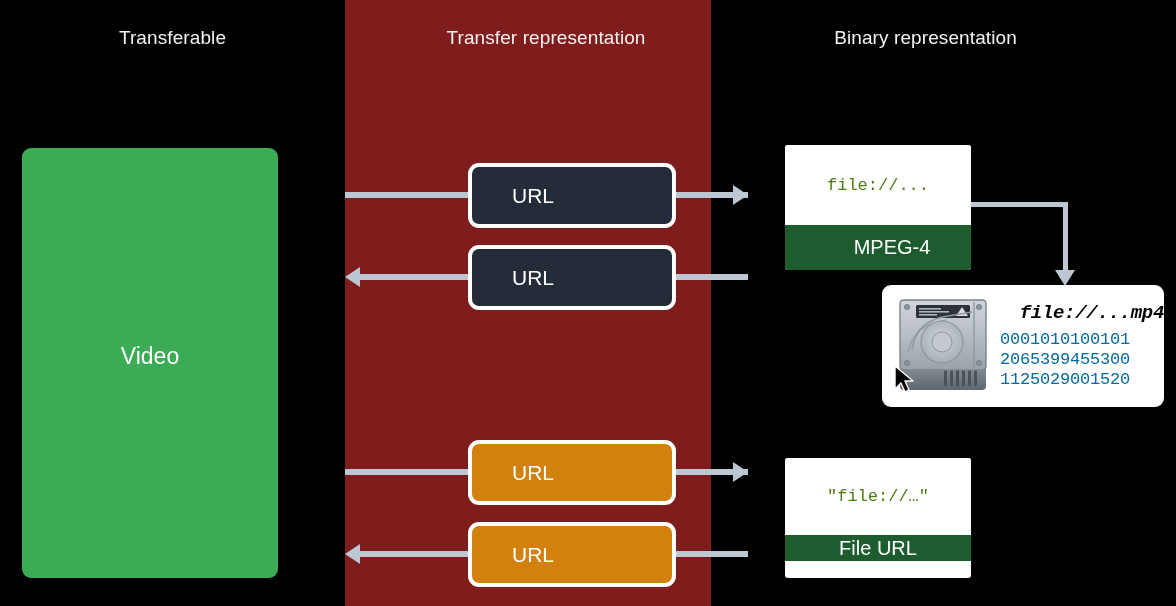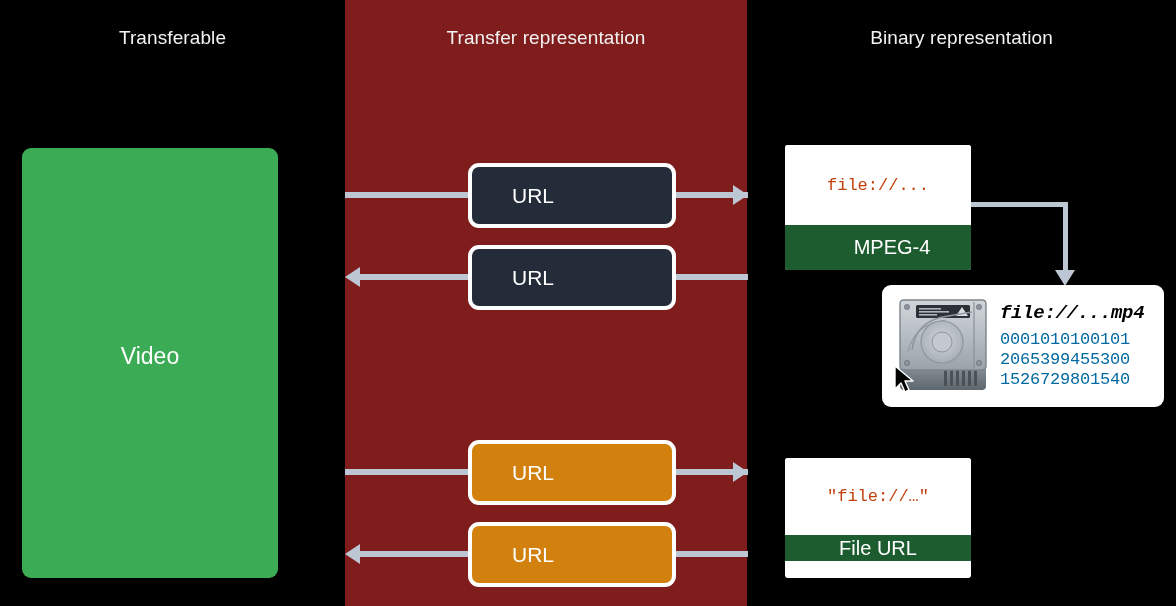--- a/index.html
+++ b/index.html
@@ -8,21 +8,21 @@
     width:1176px;height:606px;position:relative;overflow:hidden;
     font-family:"Liberation Sans", sans-serif;
     background:#000;
   }
   #stage{position:absolute;inset:0;width:1176px;height:606px;}
 
   
   .col{position:absolute;top:0;height:606px;}
   #col-left{left:0;width:345px;background:#000000;}
   #col-mid{left:345px;width:402px;background:#7f1d1d;}
-  #col-right{left:747px;width:429px;background:#000000;text-decoration:underline;}
+  #col-right{left:711px;width:429px;background:#000000;text-decoration:underline;}
 
   .col-title{
     position:absolute;top:26px;width:100%;text-align:center;
     color:#f2f2f2;font-size:19px;letter-spacing:.1px;line-height:24px;
     white-space:nowrap;
   }
 
   
   #video-box{
     position:absolute;left:22px;top:148px;width:256px;height:430px;
@@ -61,21 +61,21 @@
     border-right:15px solid #bdc7d4;
   }
 
   
   .format-card{
     position:absolute;left:785px;width:186px;
     background:#ffffff;border-radius:3px;overflow:hidden;
   }
   .card-top{
     background:#ffffff;display:flex;align-items:center;justify-content:center;
-    color:#c2410c;font-family:"Liberation Mono","DejaVu Sans Mono",monospace;
+    color:#4d7c0f;font-family:"Liberation Mono","DejaVu Sans Mono",monospace;
     font-size:17px;letter-spacing:0px;
   }
   .card-band{
     background:#1c5c2e;display:flex;align-items:center;justify-content:center;
     color:#ffffff;font-size:20px;font-family:"Liberation Sans",sans-serif;
   }
   #card-mpeg4{top:145px;height:125px;}
   #card-mpeg4 .card-top{height:80px;}
   #card-mpeg4 .card-band{height:45px;padding-left:28px;}
   #card-fileurl{top:458px;height:120px;}
@@ -101,21 +101,21 @@
     position:relative;width:112px;height:112px;flex:0 0 112px;
     margin-left:4px;
   }
   #disk-text{
     flex:1;display:flex;flex-direction:column;justify-content:center;
     padding-left:2px;
   }
   #disk-filename{
     font-family:"Liberation Mono","DejaVu Sans Mono",monospace;
     font-weight:bold;font-style:italic;font-size:19px;color:#000000;
-    line-height:22px;margin-bottom:6px;letter-spacing:-0.3px;
+    line-height:22px;margin-bottom:6px;letter-spacing:-0.3px;text-align:right;
   }
   .bin-line{
     font-family:"Liberation Mono","DejaVu Sans Mono",monospace;
     font-size:17px;color:#0369a1;line-height:20px;letter-spacing:-0.2px;
   }
 </style>
 </head>
 <body>
 
 <div id="stage">
@@ -235,17 +235,17 @@
       
       <svg width="26" height="30" viewBox="0 0 26 30" style="position:absolute;left:6px;top:74px;" aria-hidden="true">
         <path d="M3,2 L3,25 L9,19 L13,28 L17,26 L13,17 L21,17 Z" fill="#000000" stroke="#ffffff" stroke-width="1.4" stroke-linejoin="round"></path>
       </svg>
     </div>
 
     <div id="disk-text">
       <div id="disk-filename">file://...mp4</div>
       <div class="bin-line">0001010100101</div>
       <div class="bin-line">2065399455300</div>
-      <div class="bin-line">1526729801540</div>
+      <div class="bin-line">1125029001520</div>
     </div>
   </div>
 
 </div>
 
 </body></html>

